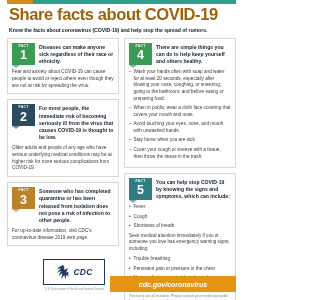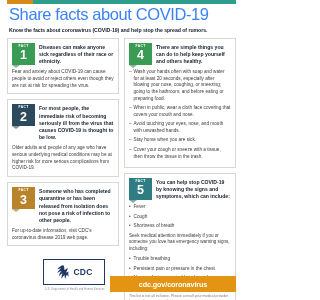--- a/index.html
+++ b/index.html
@@ -24,22 +24,22 @@
     background:#2e9e8f;
   }
   .accent-bar .seg {
     position:absolute; left:0; top:0; bottom:0;
     width:26px; background:#d68b18;
   }
   
   .header { padding:6px 2px 0 2px; }
   .title {
     font-size:16.5px;
-    font-weight:normal;
-    color:#3b82f6;
+    font-weight:bold;
+    color:#a16207;
     letter-spacing:-0.4px;
     line-height:1.05;
     white-space:nowrap;
   }
   .subtitle {
     font-size:5.2px;
     color:#15202b;
     margin-top:3.5px;
     letter-spacing:-0.05px;
     font-weight:bold;
@@ -142,20 +142,21 @@
     font-size:3.5px;
     color:#7a7a76;
     line-height:1.42;
     margin-top:3px;
   }
   
   .footer {
     position:absolute;
     left:7px; right:7px; bottom:0;
     height:45px;
+    font-style:italic;
   }
   .logo-box {
     position:absolute;
     left:36px; top:4px;
     width:62px; height:26px;
     border:0.8px solid #1f3864;
     background:#ffffff;
     display:flex;
     align-items:center;
     justify-content:center;

